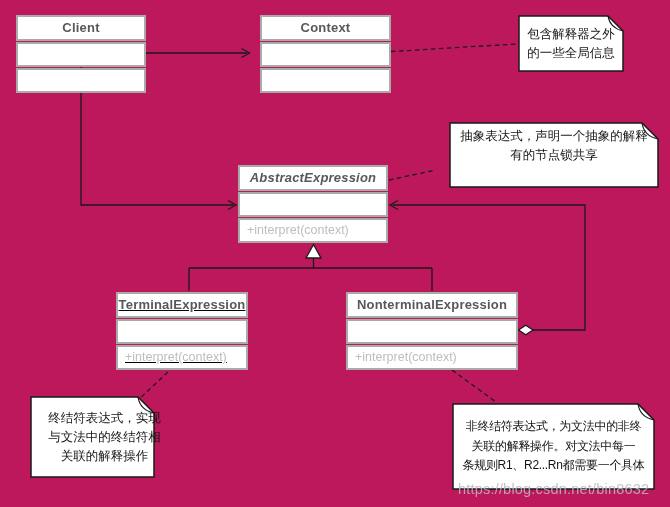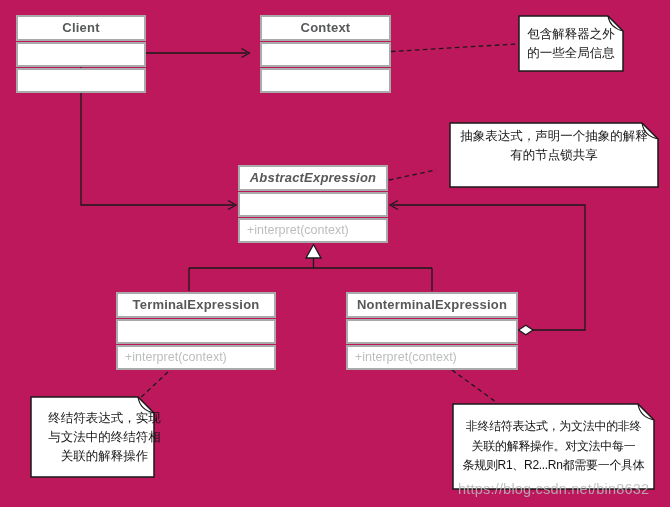--- a/index.html
+++ b/index.html
@@ -90,21 +90,21 @@
     <div class="cmp mid"></div>
     <div class="cmp mid"></div>
   </div>
 
   <div class="cls abstract" style="left:238px;top:165px;width:150px;">
     <div class="cmp title">AbstractExpression</div>
     <div class="cmp mid"></div>
     <div class="cmp ops">+interpret(context)</div>
   </div>
 
-  <div class="cls" style="left:116px;top:292px;width:160px;">
+  <div class="cls" style="left:116px;top:292px;width:132px;text-decoration:underline;">
     <div class="cmp title">TerminalExpression</div>
     <div class="cmp mid"></div>
     <div class="cmp ops">+interpret(context)</div>
   </div>
 
   <div class="cls" style="left:346px;top:292px;width:172px;">
     <div class="cmp title">NonterminalExpression</div>
     <div class="cmp mid"></div>
     <div class="cmp ops">+interpret(context)</div>
   </div>

